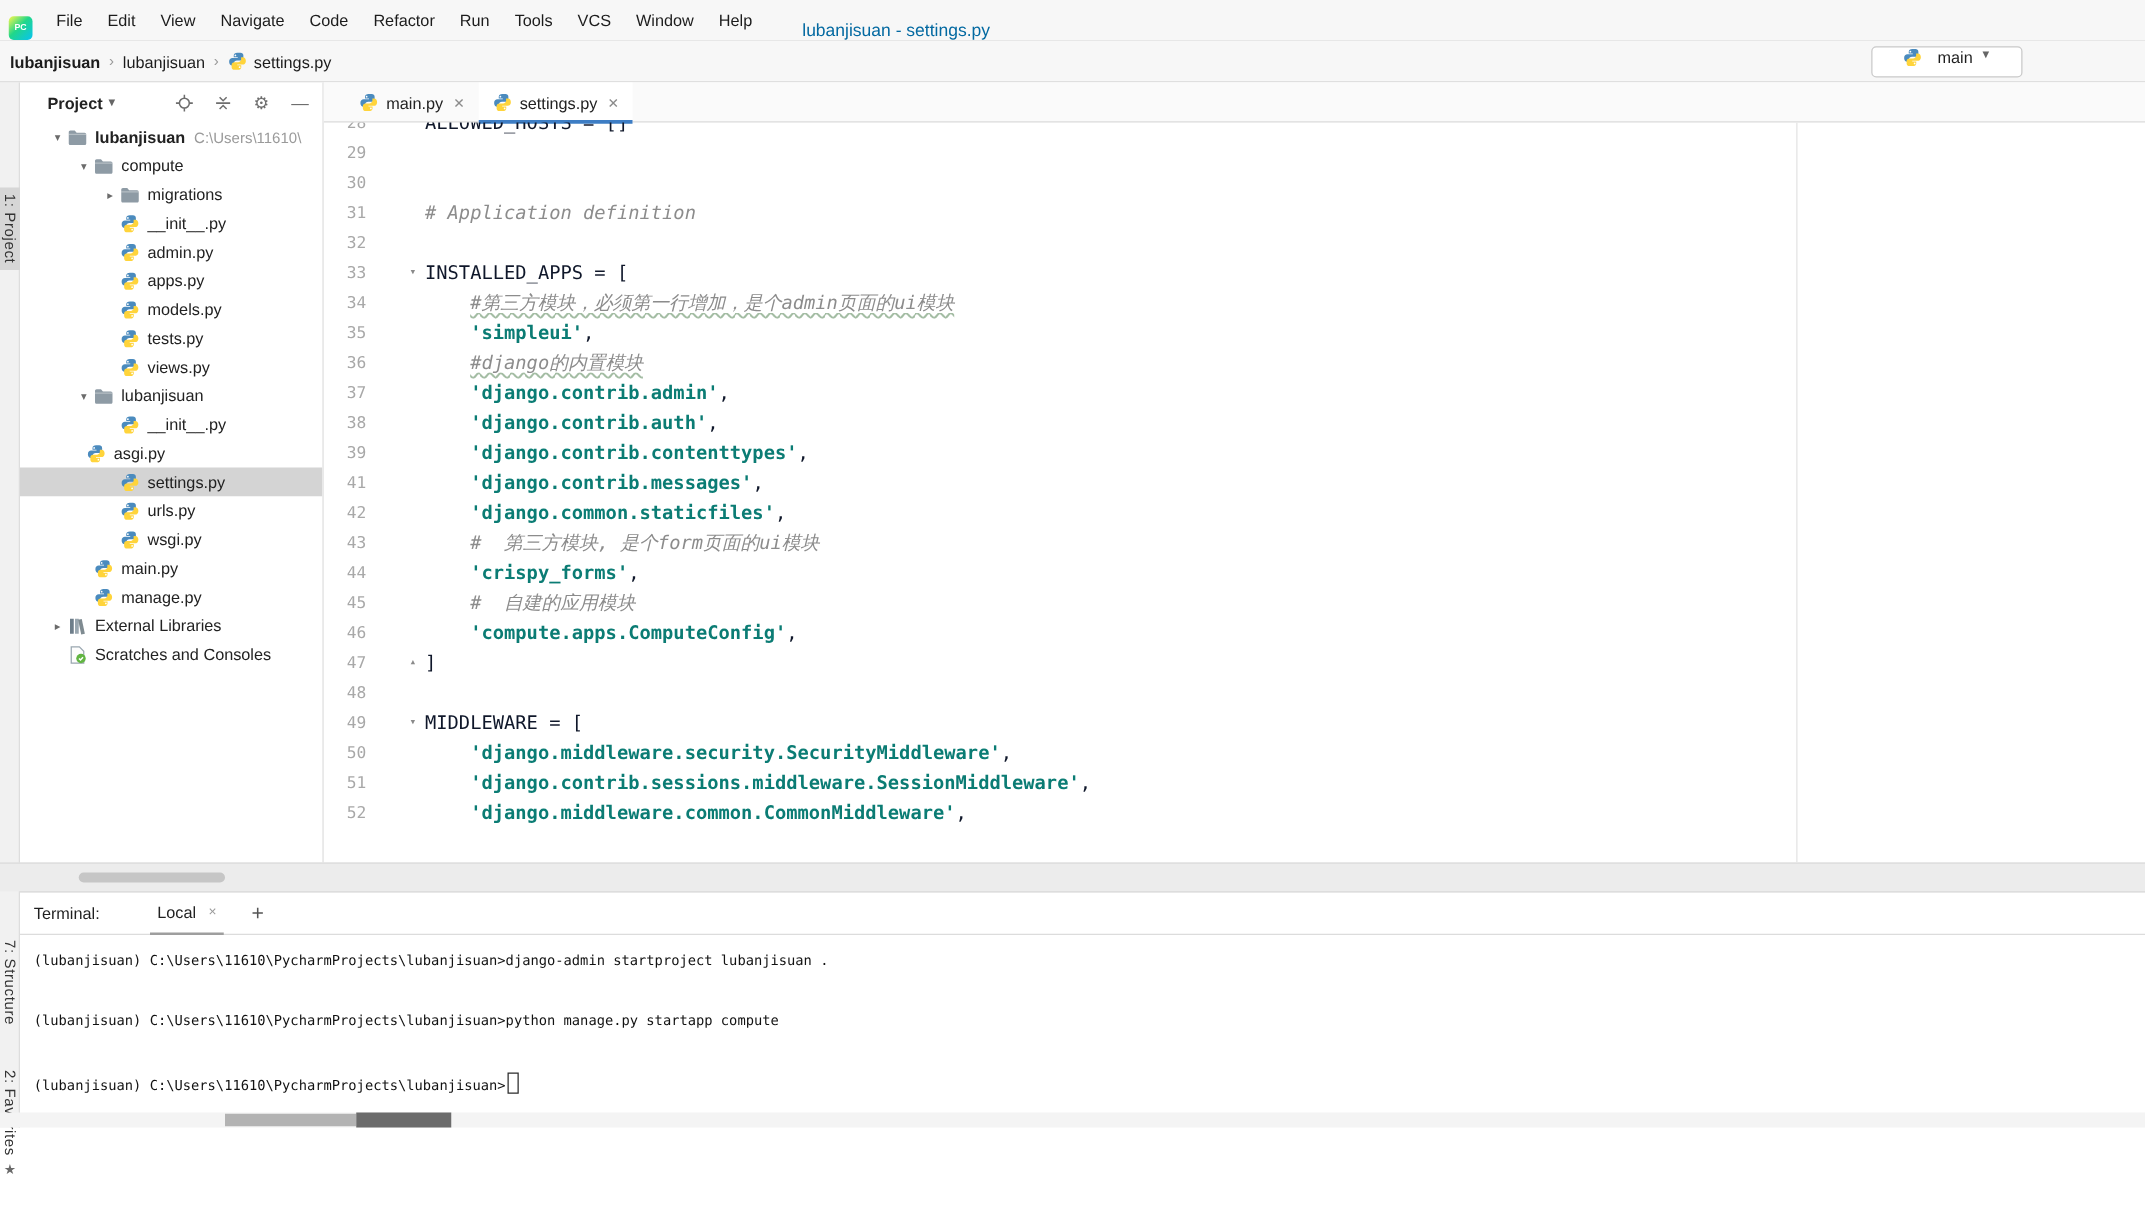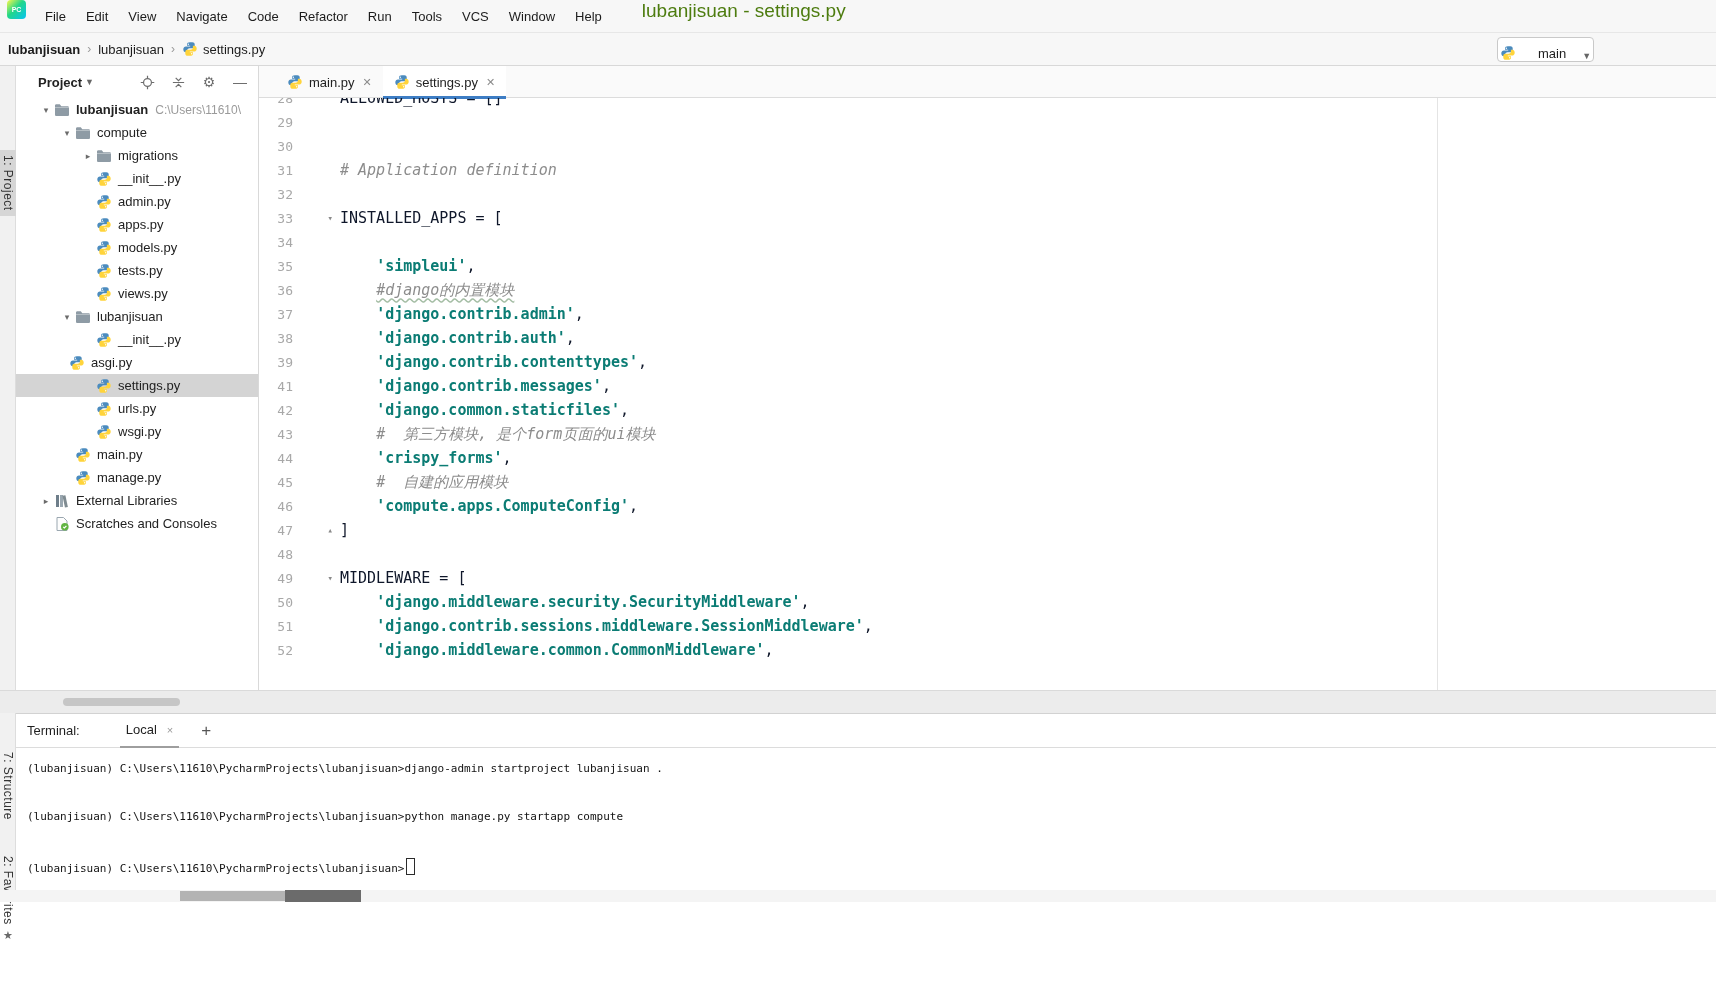--- a/index.html
+++ b/index.html
@@ -1,31 +1,31 @@
 <!DOCTYPE html>
 <html><head>
 <meta charset="utf-8">
 <style>
   *{margin:0;padding:0;box-sizing:border-box}
   html,body{width:1716px;height:985px;overflow:hidden}
   body{position:relative;background:#fff;font-family:"Liberation Sans",sans-serif;color:#1f1f1f}
 
   
-  .menubar{position:absolute;left:0;top:0;width:1716px;height:33px;background:#f7f7f7;border-bottom:1px solid #e7e7e7;display:flex;align-items:flex-start}
+  .menubar{position:absolute;left:0;top:0;width:1716px;height:33px;background:#f7f7f7;border-bottom:1px solid #e7e7e7;display:flex;align-items:flex-end}
   .pc-logo{width:19px;height:19px;margin:0 9px 0 7px;border-radius:4px;background:linear-gradient(135deg,#fcf84a 0%,#21d789 45%,#07c3f2 100%);display:flex;align-items:center;justify-content:center;font-size:7px;font-weight:bold;color:#fff;flex:none}
   .menu-item{padding:0 10px;font-size:13px;height:100%;display:flex;align-items:center;color:#1c1c1c}
-  .window-title{margin-left:30px;font-size:19px;color:#4d7c0f}
+  .window-title{margin-left:30px;font-size:14px;color:#0369a1}
 
   
   .navbar{position:absolute;left:0;top:33px;width:1716px;height:33px;background:#f7f7f7;border-bottom:1px solid #d8d8d8;display:flex;align-items:center;padding-left:8px}
   .crumb{font-size:13px;color:#1c1c1c;display:flex;align-items:center}
   .crumb.bold{font-weight:bold}
   .crumb-sep{color:#9a9a9a;font-size:12px;margin:0 7px}
   .crumb .tree-icon{margin-right:5px}
-  .run-config{position:absolute;left:1497px;top:4px;height:25px;display:flex;align-items:flex-end;gap:16px;padding:0 2px;background:#ffffff;border:1px solid #c9c9c9;border-radius:4px;font-size:13px}
+  .run-config{position:absolute;left:1497px;top:4px;height:25px;display:flex;align-items:flex-start;gap:6px;padding:0 24px;background:#ffffff;border:1px solid #c9c9c9;border-radius:4px;font-size:13px}
   .dd-arrow{font-size:9px;color:#666}
 
   
   .toolstrip{position:absolute;left:0;top:66px;width:16px;height:836px;background:#f1f1f1;border-right:1px solid #ddd}
   .strip-btn{position:absolute;left:0;width:16px;display:flex;flex-direction:column;align-items:center;font-size:12px;color:#333}
   .strip-btn .vtext{writing-mode:vertical-rl;letter-spacing:.5px;white-space:nowrap}
   .strip-btn.pressed{background:#d6d6d6}
   #strip-project{top:84px;padding:5px 0}
   #strip-structure{top:686px}
   #strip-favorites{top:790px}
@@ -429,21 +429,21 @@
     </div>
   <div class="editor-body">
     <div class="margin-line"></div>
     <div id="code-lines">
         <div class="code-row"><span class="line-num">28</span><span class="fold"></span><span class="code-text"><span class="tok-p">ALLOWED_HOSTS = []</span></span></div>
         <div class="code-row"><span class="line-num">29</span><span class="fold"></span><span class="code-text"></span></div>
         <div class="code-row"><span class="line-num">30</span><span class="fold"></span><span class="code-text"></span></div>
         <div class="code-row"><span class="line-num">31</span><span class="fold"></span><span class="code-text"><span class="tok-c"># Application definition</span></span></div>
         <div class="code-row"><span class="line-num">32</span><span class="fold"></span><span class="code-text"></span></div>
         <div class="code-row"><span class="line-num">33</span><span class="fold">▾</span><span class="code-text"><span class="tok-p">INSTALLED_APPS = [</span></span></div>
-        <div class="code-row"><span class="line-num">34</span><span class="fold"></span><span class="code-text"><span class="tok-p">    </span></span></div>
+        <div class="code-row"><span class="line-num">34</span><span class="fold"></span><span class="code-text"><span class="tok-p">    </span><span class="tok-cu">#第三方模块，必须第一行增加，是个admin页面的ui模块</span></span></div>
         <div class="code-row"><span class="line-num">35</span><span class="fold"></span><span class="code-text"><span class="tok-p">    </span><span class="tok-s">'simpleui'</span><span class="tok-p">,</span></span></div>
         <div class="code-row"><span class="line-num">36</span><span class="fold"></span><span class="code-text"><span class="tok-p">    </span><span class="tok-cu">#django的内置模块</span></span></div>
         <div class="code-row"><span class="line-num">37</span><span class="fold"></span><span class="code-text"><span class="tok-p">    </span><span class="tok-s">'django.contrib.admin'</span><span class="tok-p">,</span></span></div>
         <div class="code-row"><span class="line-num">38</span><span class="fold"></span><span class="code-text"><span class="tok-p">    </span><span class="tok-s">'django.contrib.auth'</span><span class="tok-p">,</span></span></div>
         <div class="code-row"><span class="line-num">39</span><span class="fold"></span><span class="code-text"><span class="tok-p">    </span><span class="tok-s">'django.contrib.contenttypes'</span><span class="tok-p">,</span></span></div>
         <div class="code-row"><span class="line-num">41</span><span class="fold"></span><span class="code-text"><span class="tok-p">    </span><span class="tok-s">'django.contrib.messages'</span><span class="tok-p">,</span></span></div>
         <div class="code-row"><span class="line-num">42</span><span class="fold"></span><span class="code-text"><span class="tok-p">    </span><span class="tok-s">'django.common.staticfiles'</span><span class="tok-p">,</span></span></div>
         <div class="code-row"><span class="line-num">43</span><span class="fold"></span><span class="code-text"><span class="tok-p">    </span><span class="tok-c">#  第三方模块, 是个form页面的ui模块</span></span></div>
         <div class="code-row"><span class="line-num">44</span><span class="fold"></span><span class="code-text"><span class="tok-p">    </span><span class="tok-s">'crispy_forms'</span><span class="tok-p">,</span></span></div>
         <div class="code-row"><span class="line-num">45</span><span class="fold"></span><span class="code-text"><span class="tok-p">    </span><span class="tok-c">#  自建的应用模块</span></span></div>

